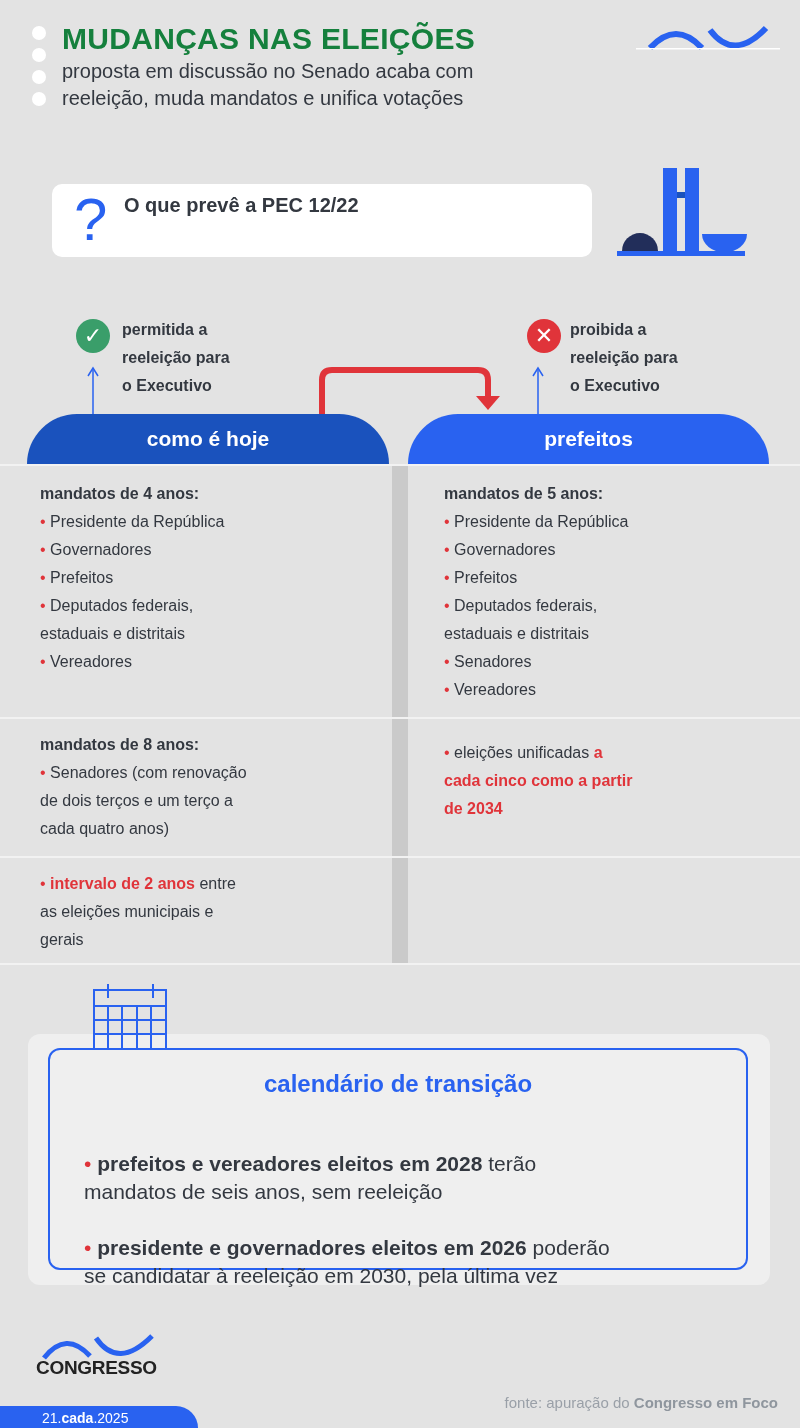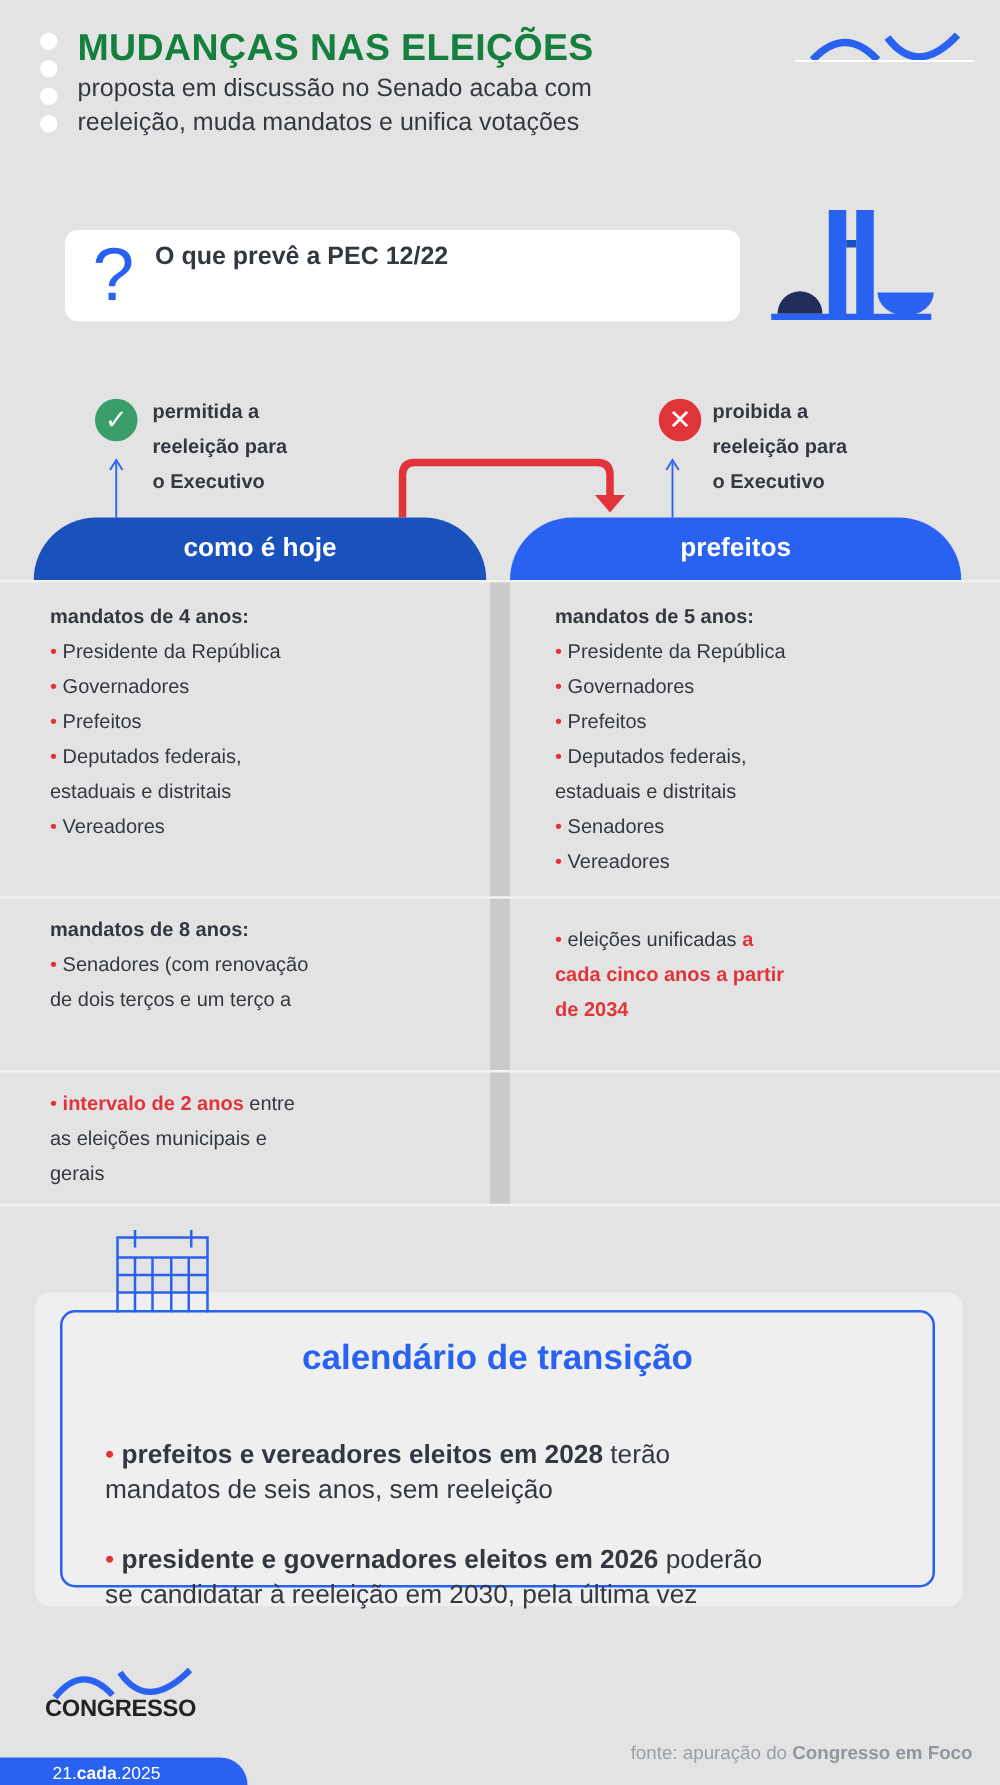--- a/index.html
+++ b/index.html
@@ -17,21 +17,21 @@
   .tab { top: 414px; height: 50px; border-radius: 60px 60px 0 0; color: #fff; font-size: 21px; font-weight: bold; display: flex; align-items: center; justify-content: center; }
   .hline { left: 0; width: 800px; height: 2px; background: #f2f2f2; }
   .divider { left: 392px; width: 16px; background: #cacaca; }
   .cell { font-size: 16px; line-height: 28px; color: #333840; }
   .cell .head { font-weight: bold; }
   .bul { color: #e0343a; }
   .red { color: #e0343a; font-weight: bold; }
   .b { font-weight: bold; }
   .calwrap { left: 28px; top: 1034px; width: 742px; height: 251px; background: #efefef; border-radius: 12px; }
   .calbox { left: 48px; top: 1048px; width: 700px; height: 222px; border: 2px solid #2962f0; border-radius: 12px; background: #efefef; }
-  .caltitle { left: 48px; width: 700px; top: 1070px; text-align: center; font-size: 28px; font-weight: bold; color: #2962f0; }
+  .caltitle { left: 48px; width: 700px; top: 1070px; text-align: center; font-size: 24px; font-weight: bold; color: #2962f0; }
   .calp { left: 84px; width: 640px; font-size: 21px; line-height: 28px; color: #333840; margin-top: 40px; }
   .source { right: 22px; top: 1394px; font-size: 15px; color: #9aa0a8; }
   .source b { color: #8f969e; }
   .datebar { left: 0; top: 1406px; width: 198px; height: 22px; background: #2962f0; border-radius: 0 22px 0 0; color: #fff; font-size: 14px; padding-left: 42px; line-height: 24px; }
   .logo-text { left: 36px; top: 1357px; font-size: 19px; font-weight: bold; color: #222; letter-spacing: -0.3px; }
   .logo-foco { left: 52px; top: 1378px; font-size: 19px; font-weight: bold; color: #222; margin-top: 46px; }
   .logo-foco small { font-size: 10px; font-weight: normal; margin-right: 1px; }
 </style>
 </head>
 <body>
@@ -119,25 +119,26 @@
   <div><span class="bul">•</span> <span>Deputados federais,</span></div>
   <div>estaduais e distritais</div>
   <div><span class="bul">•</span> <span>Senadores</span></div>
   <div><span class="bul">•</span> <span>Vereadores</span></div>
 </div>
 
 <div class="abs cell" style="left:40px;top:731px">
   <div class="head">mandatos de 8 anos:</div>
   <div><span class="bul">•</span> <span>Senadores (com renovação</span></div>
   <div>de dois terços e um terço a</div>
+  <div>cada quatro anos)</div>
 </div>
 
 <div class="abs cell" style="left:444px;top:739px">
   <div><span class="bul">•</span> <span>eleições unificadas </span><span class="red">a</span></div>
-  <div class="red">cada cinco anos a partir</div>
+  <div class="red">cada cinco como a partir</div>
   <div class="red">de 2034</div>
 </div>
 
 <div class="abs cell" style="left:40px;top:870px">
   <div><span class="bul">•</span> <span class="red">intervalo de 2 anos</span><span> entre</span></div>
   <div>as eleições municipais e</div>
   <div>gerais</div>
 </div>
 
 <div class="abs calwrap"></div>

